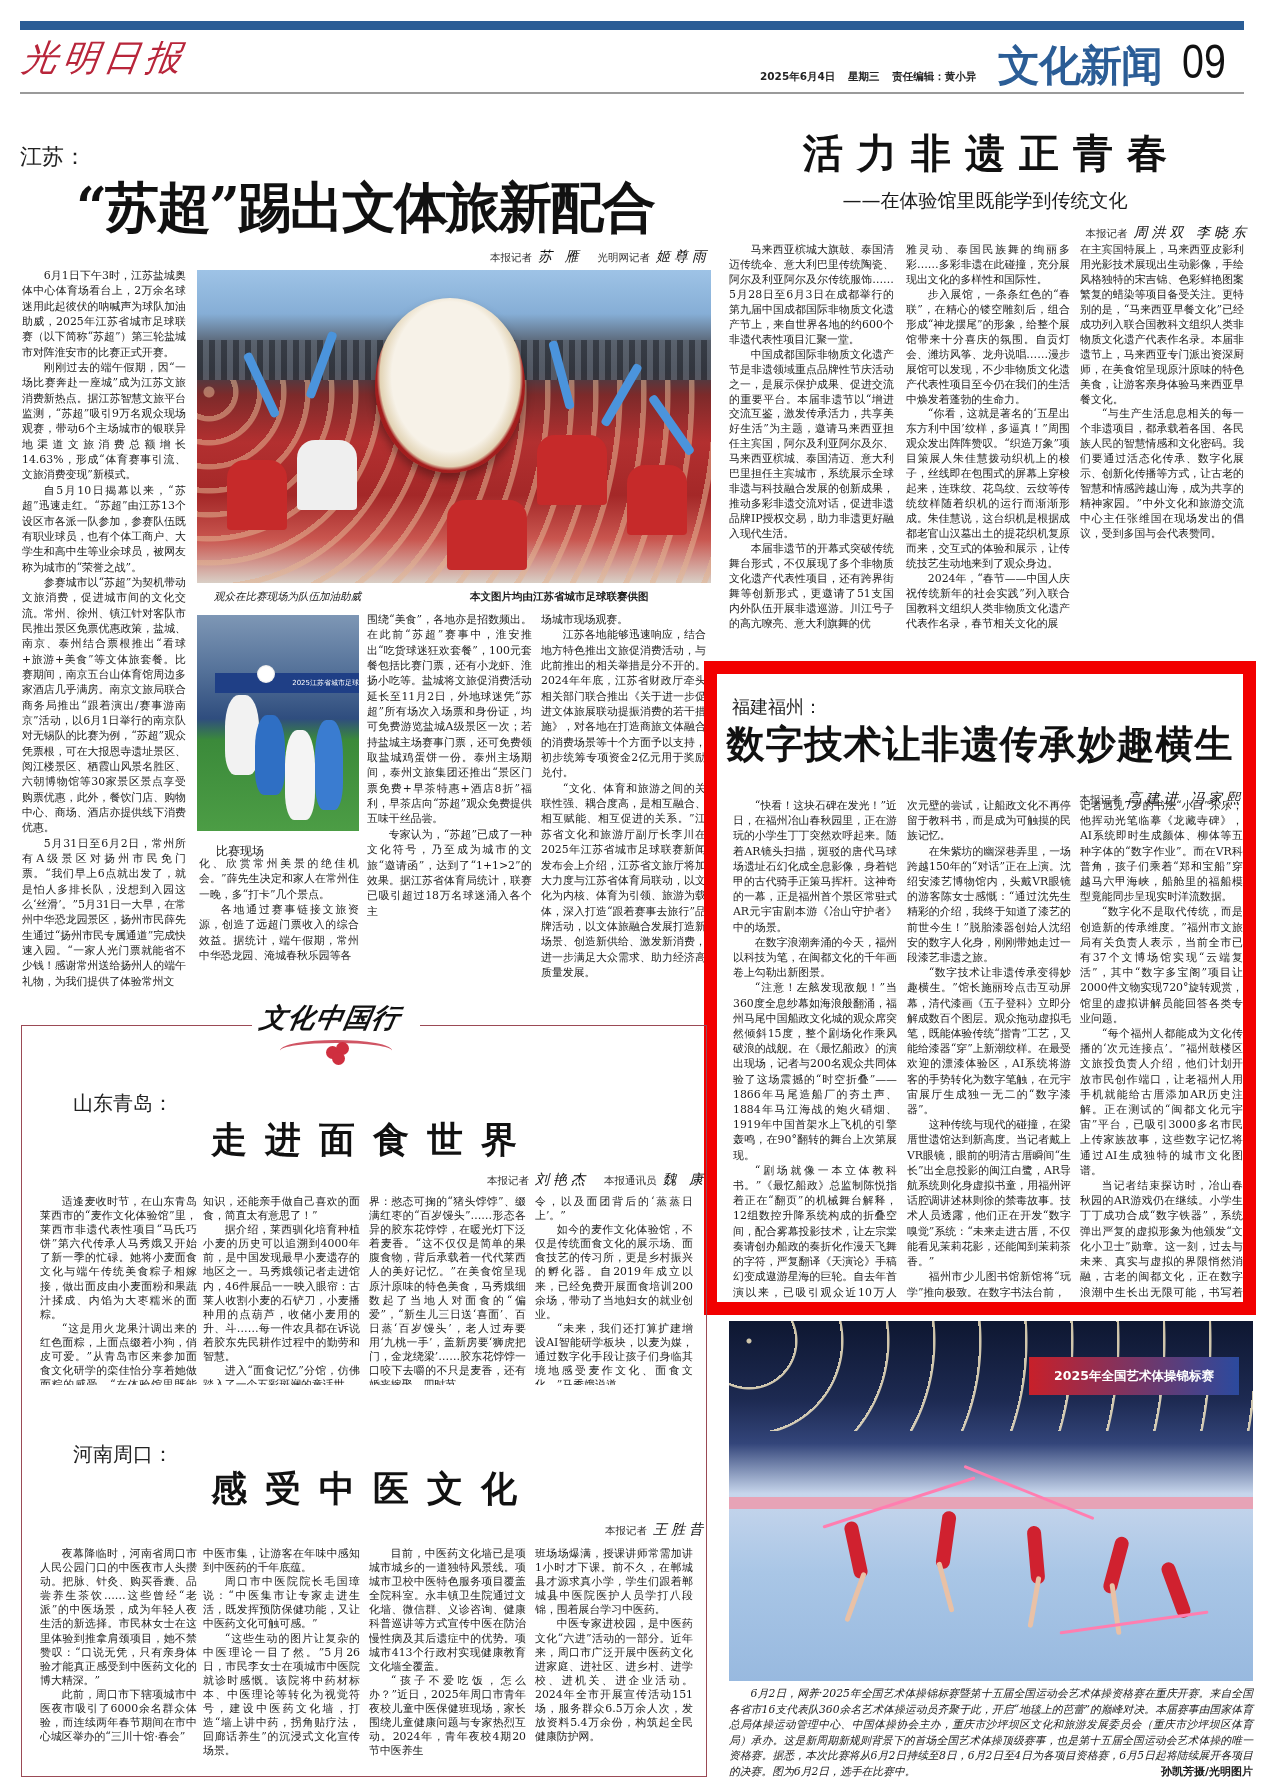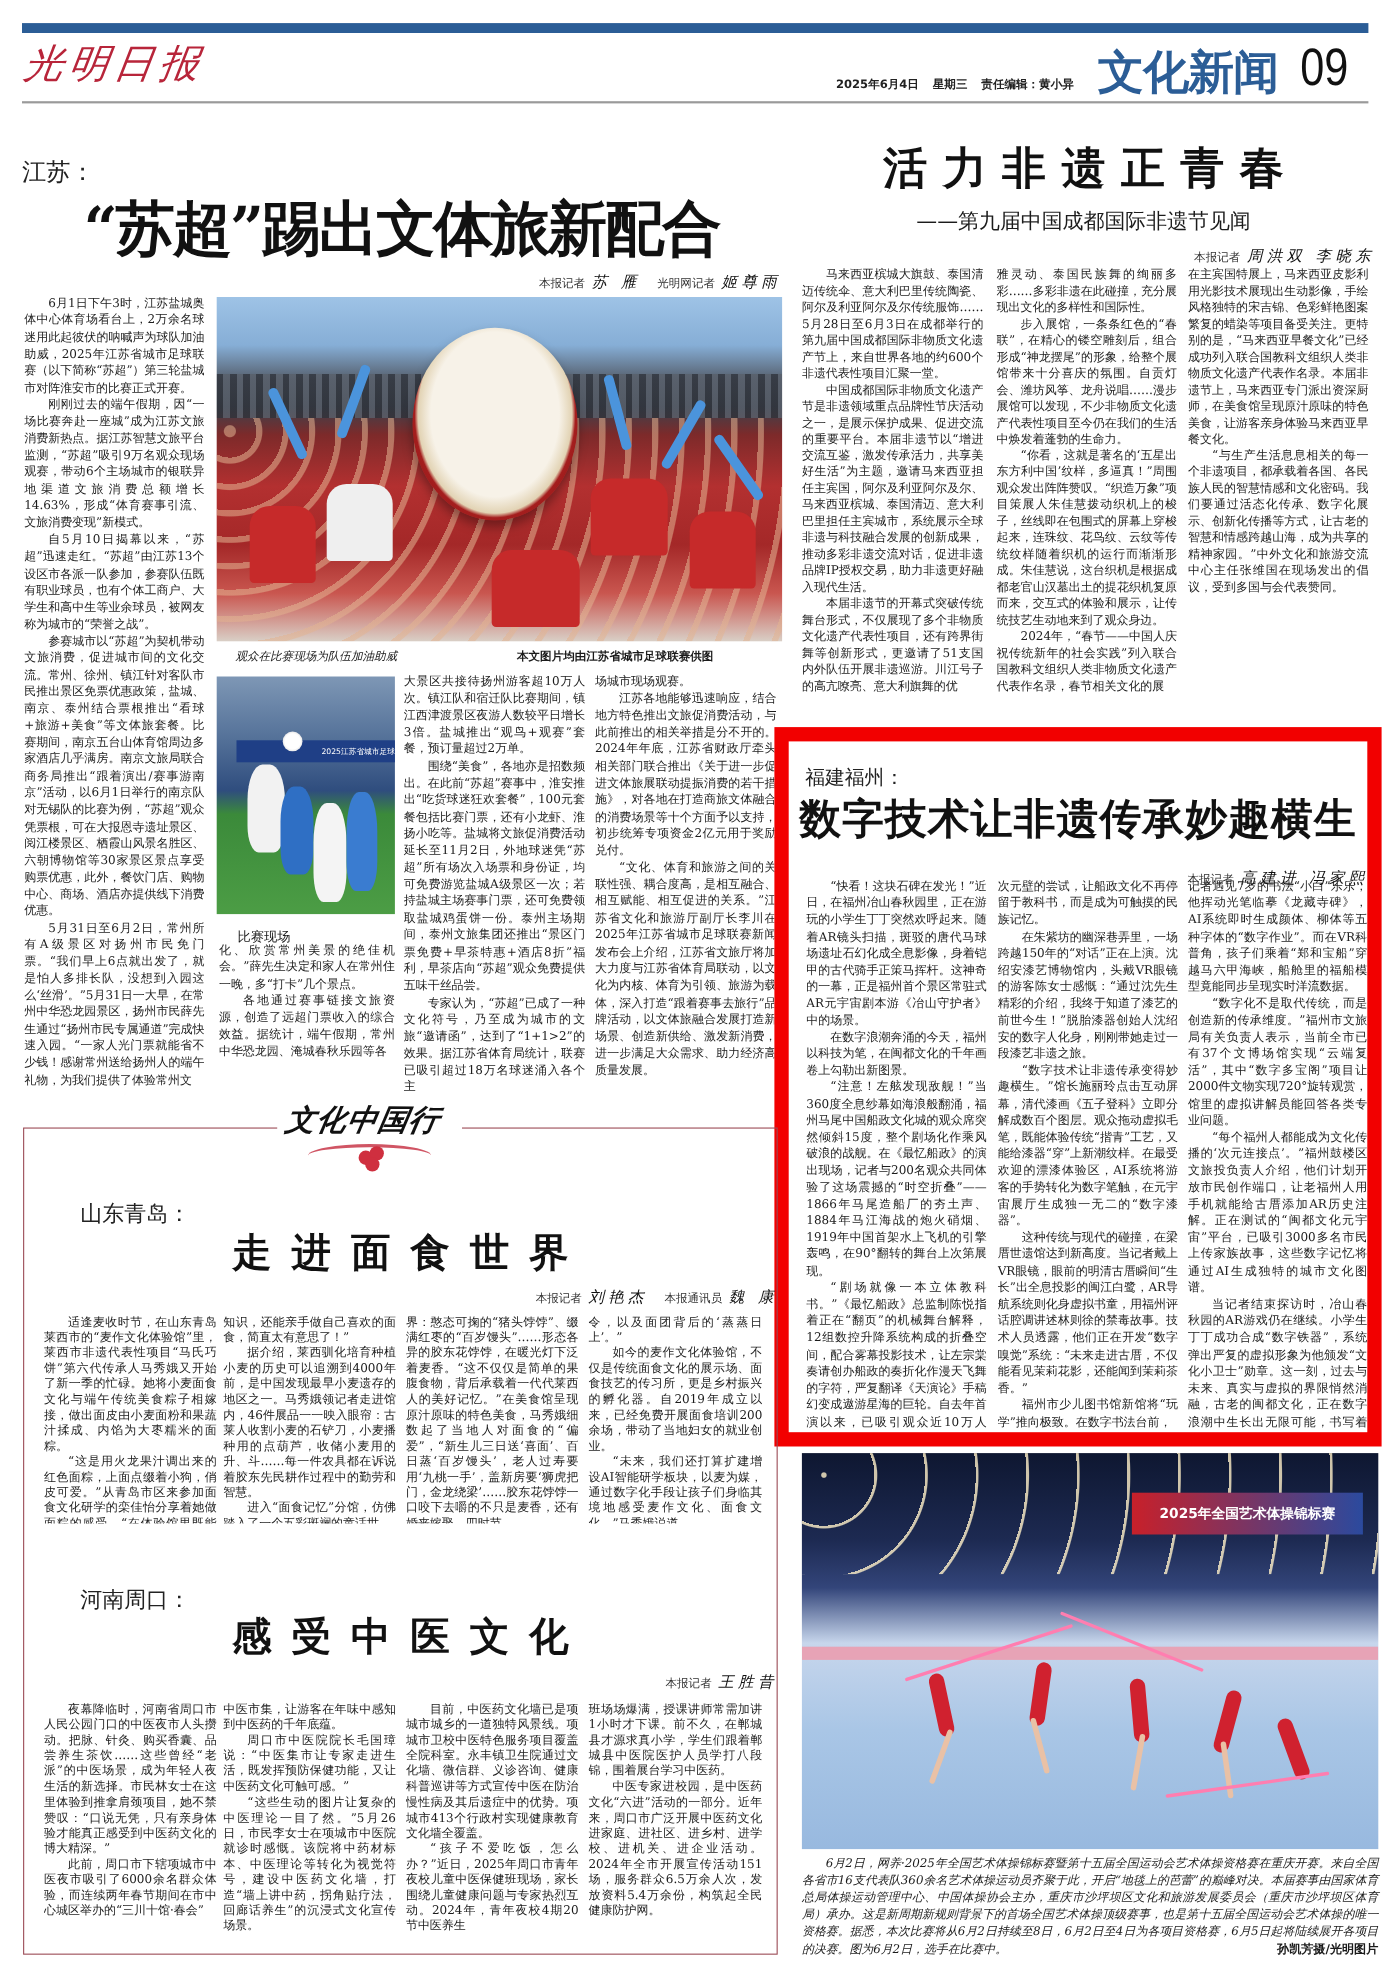--- a/index.html
+++ b/index.html
@@ -168,34 +168,33 @@
         <p>刚刚过去的端午假期，因“一场比赛奔赴一座城”成为江苏文旅消费新热点。据江苏智慧文旅平台监测，“苏超”吸引9万名观众现场观赛，带动6个主场城市的银联异地渠道文旅消费总额增长14.63%，形成“体育赛事引流、文旅消费变现”新模式。</p>
         <p>自5月10日揭幕以来，“苏超”迅速走红。“苏超”由江苏13个设区市各派一队参加，参赛队伍既有职业球员，也有个体工商户、大学生和高中生等业余球员，被网友称为城市的“荣誉之战”。</p>
         <p>参赛城市以“苏超”为契机带动文旅消费，促进城市间的文化交流。常州、徐州、镇江针对客队市民推出景区免票优惠政策，盐城、南京、泰州结合票根推出“看球+旅游+美食”等文体旅套餐。比赛期间，南京五台山体育馆周边多家酒店几乎满房。南京文旅局联合商务局推出“跟着演出/赛事游南京”活动，以6月1日举行的南京队对无锡队的比赛为例，“苏超”观众凭票根，可在大报恩寺遗址景区、阅江楼景区、栖霞山风景名胜区、六朝博物馆等30家景区景点享受购票优惠，此外，餐饮门店、购物中心、商场、酒店亦提供线下消费优惠。</p>
         <p>5月31日至6月2日，常州所有A级景区对扬州市民免门票。“我们早上6点就出发了，就是怕人多排长队，没想到入园这么‘丝滑’。”5月31日一大早，在常州中华恐龙园景区，扬州市民薛先生通过“扬州市民专属通道”完成快速入园。“一家人光门票就能省不少钱！感谢常州送给扬州人的端午礼物，为我们提供了体验常州文</p>
       </div>
     <div class="col" data-cont="1" style="left:199px;top:856px;width:160px;height:140px;">
         <p>化、欣赏常州美景的绝佳机会。”薛先生决定和家人在常州住一晚，多“打卡”几个景点。</p>
         <p>各地通过赛事链接文旅资源，创造了远超门票收入的综合效益。据统计，端午假期，常州中华恐龙园、淹城春秋乐园等各</p>
       </div>
     <div class="col" data-cont="1" style="left:367px;top:612px;width:165px;height:386px;">
-        <p>大景区共接待扬州游客超10万人次。镇江队和宿迁队比赛期间，镇江西津渡景区夜游人数较平日增长3倍。盐城推出“观鸟+观赛”套餐，预订量超过2万单。</p>
         <p>围绕“美食”，各地亦是招数频出。在此前“苏超”赛事中，淮安推出“吃货球迷狂欢套餐”，100元套餐包括比赛门票，还有小龙虾、淮扬小吃等。盐城将文旅促消费活动延长至11月2日，外地球迷凭“苏超”所有场次入场票和身份证，均可免费游览盐城A级景区一次；若持盐城主场赛事门票，还可免费领取盐城鸡蛋饼一份。泰州主场期间，泰州文旅集团还推出“景区门票免费+早茶特惠+酒店8折”福利，早茶店向“苏超”观众免费提供五味干丝品尝。</p>
         <p>专家认为，“苏超”已成了一种文化符号，乃至成为城市的文旅“邀请函”，达到了“1+1&gt;2”的效果。据江苏省体育局统计，联赛已吸引超过18万名球迷涌入各个主</p>
       </div>
     <div class="col" data-cont="1" style="left:541px;top:612px;width:165px;height:386px;">
         <p>场城市现场观赛。</p>
         <p>江苏各地能够迅速响应，结合地方特色推出文旅促消费活动，与此前推出的相关举措是分不开的。2024年年底，江苏省财政厅牵头相关部门联合推出《关于进一步促进文体旅展联动提振消费的若干措施》，对各地在打造商旅文体融合的消费场景等十个方面予以支持，初步统筹专项资金2亿元用于奖励兑付。</p>
         <p>“文化、体育和旅游之间的关联性强、耦合度高，是相互融合、相互赋能、相互促进的关系。”江苏省文化和旅游厅副厅长李川在2025年江苏省城市足球联赛新闻发布会上介绍，江苏省文旅厅将加大力度与江苏省体育局联动，以文化为内核、体育为引领、旅游为载体，深入打造“跟着赛事去旅行”品牌活动，以文体旅融合发展打造新场景、创造新供给、激发新消费，进一步满足大众需求、助力经济高质量发展。</p>
       </div>
   </div>
 
   <div class="cd">
     <div class="abs headline cd-headline">活力非遗正青春</div>
-    <div class="abs cd-subtitle">——第九届中国成都国际非遗节见闻</div>
+    <div class="abs cd-subtitle">——在体验馆里既能学到传统文化</div>
     <div class="abs byline cd-byline">
       <span class="role">本报记者</span><span class="name">周洪双 李晓东</span>
     </div>
     <div class="col" style="left:729px;top:243px;width:165px;height:412px;">
         <p>马来西亚槟城大旗鼓、泰国清迈传统伞、意大利巴里传统陶瓷、阿尔及利亚阿尔及尔传统服饰……5月28日至6月3日在成都举行的第九届中国成都国际非物质文化遗产节上，来自世界各地的约600个非遗代表性项目汇聚一堂。</p>
         <p>中国成都国际非物质文化遗产节是非遗领域重点品牌性节庆活动之一，是展示保护成果、促进交流的重要平台。本届非遗节以“增进交流互鉴，激发传承活力，共享美好生活”为主题，邀请马来西亚担任主宾国，阿尔及利亚阿尔及尔、马来西亚槟城、泰国清迈、意大利巴里担任主宾城市，系统展示全球非遗与科技融合发展的创新成果，推动多彩非遗交流对话，促进非遗品牌IP授权交易，助力非遗更好融入现代生活。</p>
         <p>本届非遗节的开幕式突破传统舞台形式，不仅展现了多个非物质文化遗产代表性项目，还有跨界街舞等创新形式，更邀请了51支国内外队伍开展非遗巡游。川江号子的高亢嘹亮、意大利旗舞的优</p>
       </div>
     <div class="col" data-cont="1" style="left:906px;top:243px;width:164px;height:412px;">
         <p>雅灵动、泰国民族舞的绚丽多彩……多彩非遗在此碰撞，充分展现出文化的多样性和国际性。</p>

